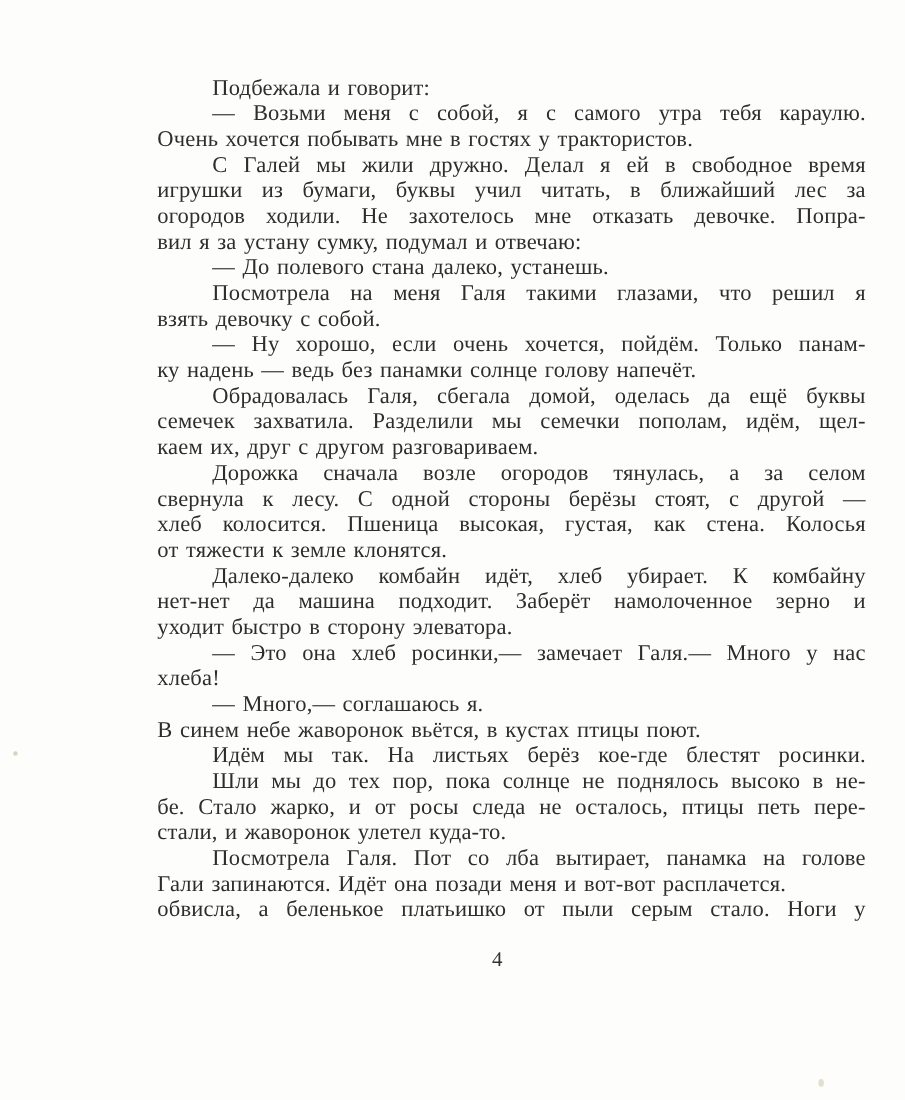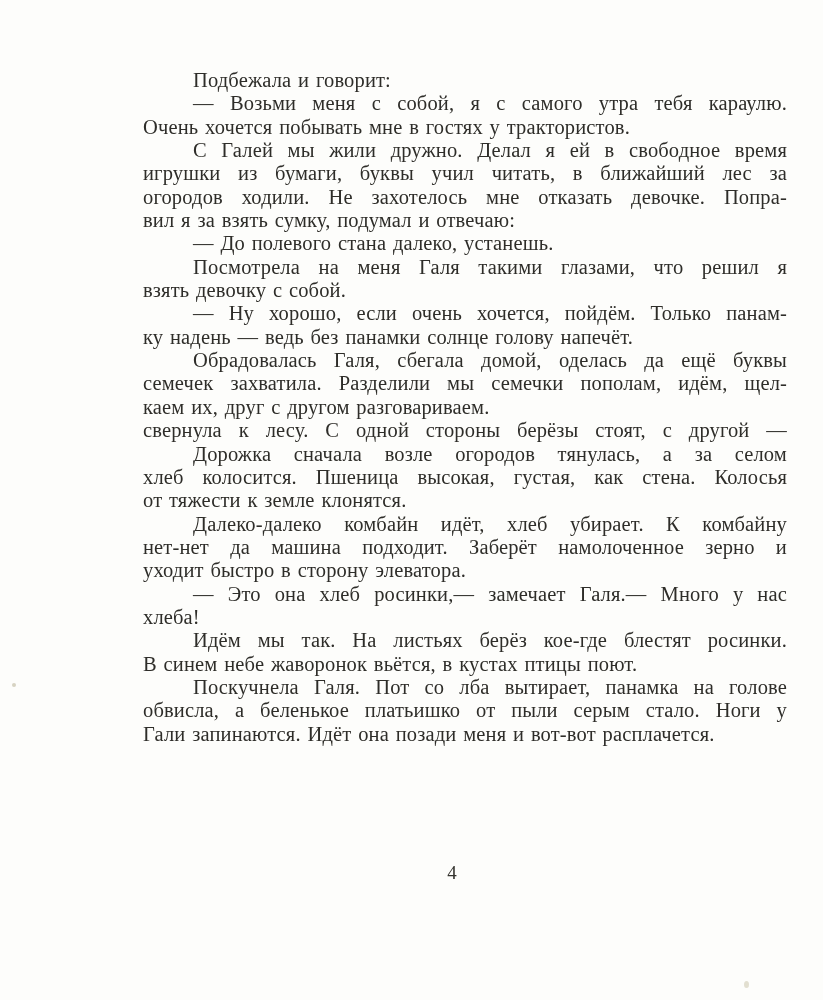--- a/index.html
+++ b/index.html
@@ -85,59 +85,67 @@
         <div class="line first last">Подбежала и говорит:</div>
       </div>
       <div class="paragraph">
         <div class="line first">— Возьми меня с собой, я с самого утра тебя караулю.</div>
         <div class="line last">Очень хочется побывать мне в гостях у трактористов.</div>
       </div>
       <div class="paragraph">
         <div class="line first">С Галей мы жили дружно. Делал я ей в свободное время</div>
         <div class="line">игрушки из бумаги, буквы учил читать, в ближайший лес за</div>
         <div class="line">огородов ходили. Не захотелось мне отказать девочке. Попра-</div>
-        <div class="line last">вил я за взять сумку, подумал и отвечаю:</div>
+        <div class="line last">вил я за устану сумку, подумал и отвечаю:</div>
       </div>
       <div class="paragraph">
         <div class="line first last">— До полевого стана далеко, устанешь.</div>
       </div>
       <div class="paragraph">
         <div class="line first">Посмотрела на меня Галя такими глазами, что решил я</div>
         <div class="line last">взять девочку с собой.</div>
       </div>
       <div class="paragraph">
         <div class="line first">— Ну хорошо, если очень хочется, пойдём. Только панам-</div>
         <div class="line last">ку надень — ведь без панамки солнце голову напечёт.</div>
       </div>
       <div class="paragraph">
         <div class="line first">Обрадовалась Галя, сбегала домой, оделась да ещё буквы</div>
         <div class="line">семечек захватила. Разделили мы семечки пополам, идём, щел-</div>
         <div class="line last">каем их, друг с другом разговариваем.</div>
       </div>
       <div class="paragraph">
+        <div class="line first">Дорожка сначала возле огородов тянулась, а за селом</div>
         <div class="line">свернула к лесу. С одной стороны берёзы стоят, с другой —</div>
-        <div class="line first">Дорожка сначала возле огородов тянулась, а за селом</div>
         <div class="line">хлеб колосится. Пшеница высокая, густая, как стена. Колосья</div>
         <div class="line last">от тяжести к земле клонятся.</div>
       </div>
       <div class="paragraph">
         <div class="line first">Далеко-далеко комбайн идёт, хлеб убирает. К комбайну</div>
         <div class="line">нет-нет да машина подходит. Заберёт намолоченное зерно и</div>
         <div class="line last">уходит быстро в сторону элеватора.</div>
       </div>
       <div class="paragraph">
         <div class="line first">— Это она хлеб росинки,— замечает Галя.— Много у нас</div>
         <div class="line last">хлеба!</div>
       </div>
       <div class="paragraph">
-        <div class="line first">Идём мы так. На листьях берёз кое-где блестят росинки.</div>
-        <div class="line last">В синем небе жаворонок вьётся, в кустах птицы поют.</div>
+        <div class="line first last">— Много,— соглашаюсь я.</div>
       </div>
       <div class="paragraph">
-        <div class="line first">Поскучнела Галя. Пот со лба вытирает, панамка на голове</div>
+        <div class="line last">В синем небе жаворонок вьётся, в кустах птицы поют.</div>
+        <div class="line first">Идём мы так. На листьях берёз кое-где блестят росинки.</div>
+      </div>
+      <div class="paragraph">
+        <div class="line first">Шли мы до тех пор, пока солнце не поднялось высоко в не-</div>
+        <div class="line">бе. Стало жарко, и от росы следа не осталось, птицы петь пере-</div>
+        <div class="line last">стали, и жаворонок улетел куда-то.</div>
+      </div>
+      <div class="paragraph">
+        <div class="line first">Посмотрела Галя. Пот со лба вытирает, панамка на голове</div>
+        <div class="line last">Гали запинаются. Идёт она позади меня и вот-вот расплачется.</div>
         <div class="line">обвисла, а беленькое платьишко от пыли серым стало. Ноги у</div>
-        <div class="line last">Гали запинаются. Идёт она позади меня и вот-вот расплачется.</div>
       </div>
     </div>
   <div class="page-number">4</div>
   <div class="scan-speck speck-1"></div>
   <div class="scan-speck speck-2"></div>
 </div>
 
 </body></html>

